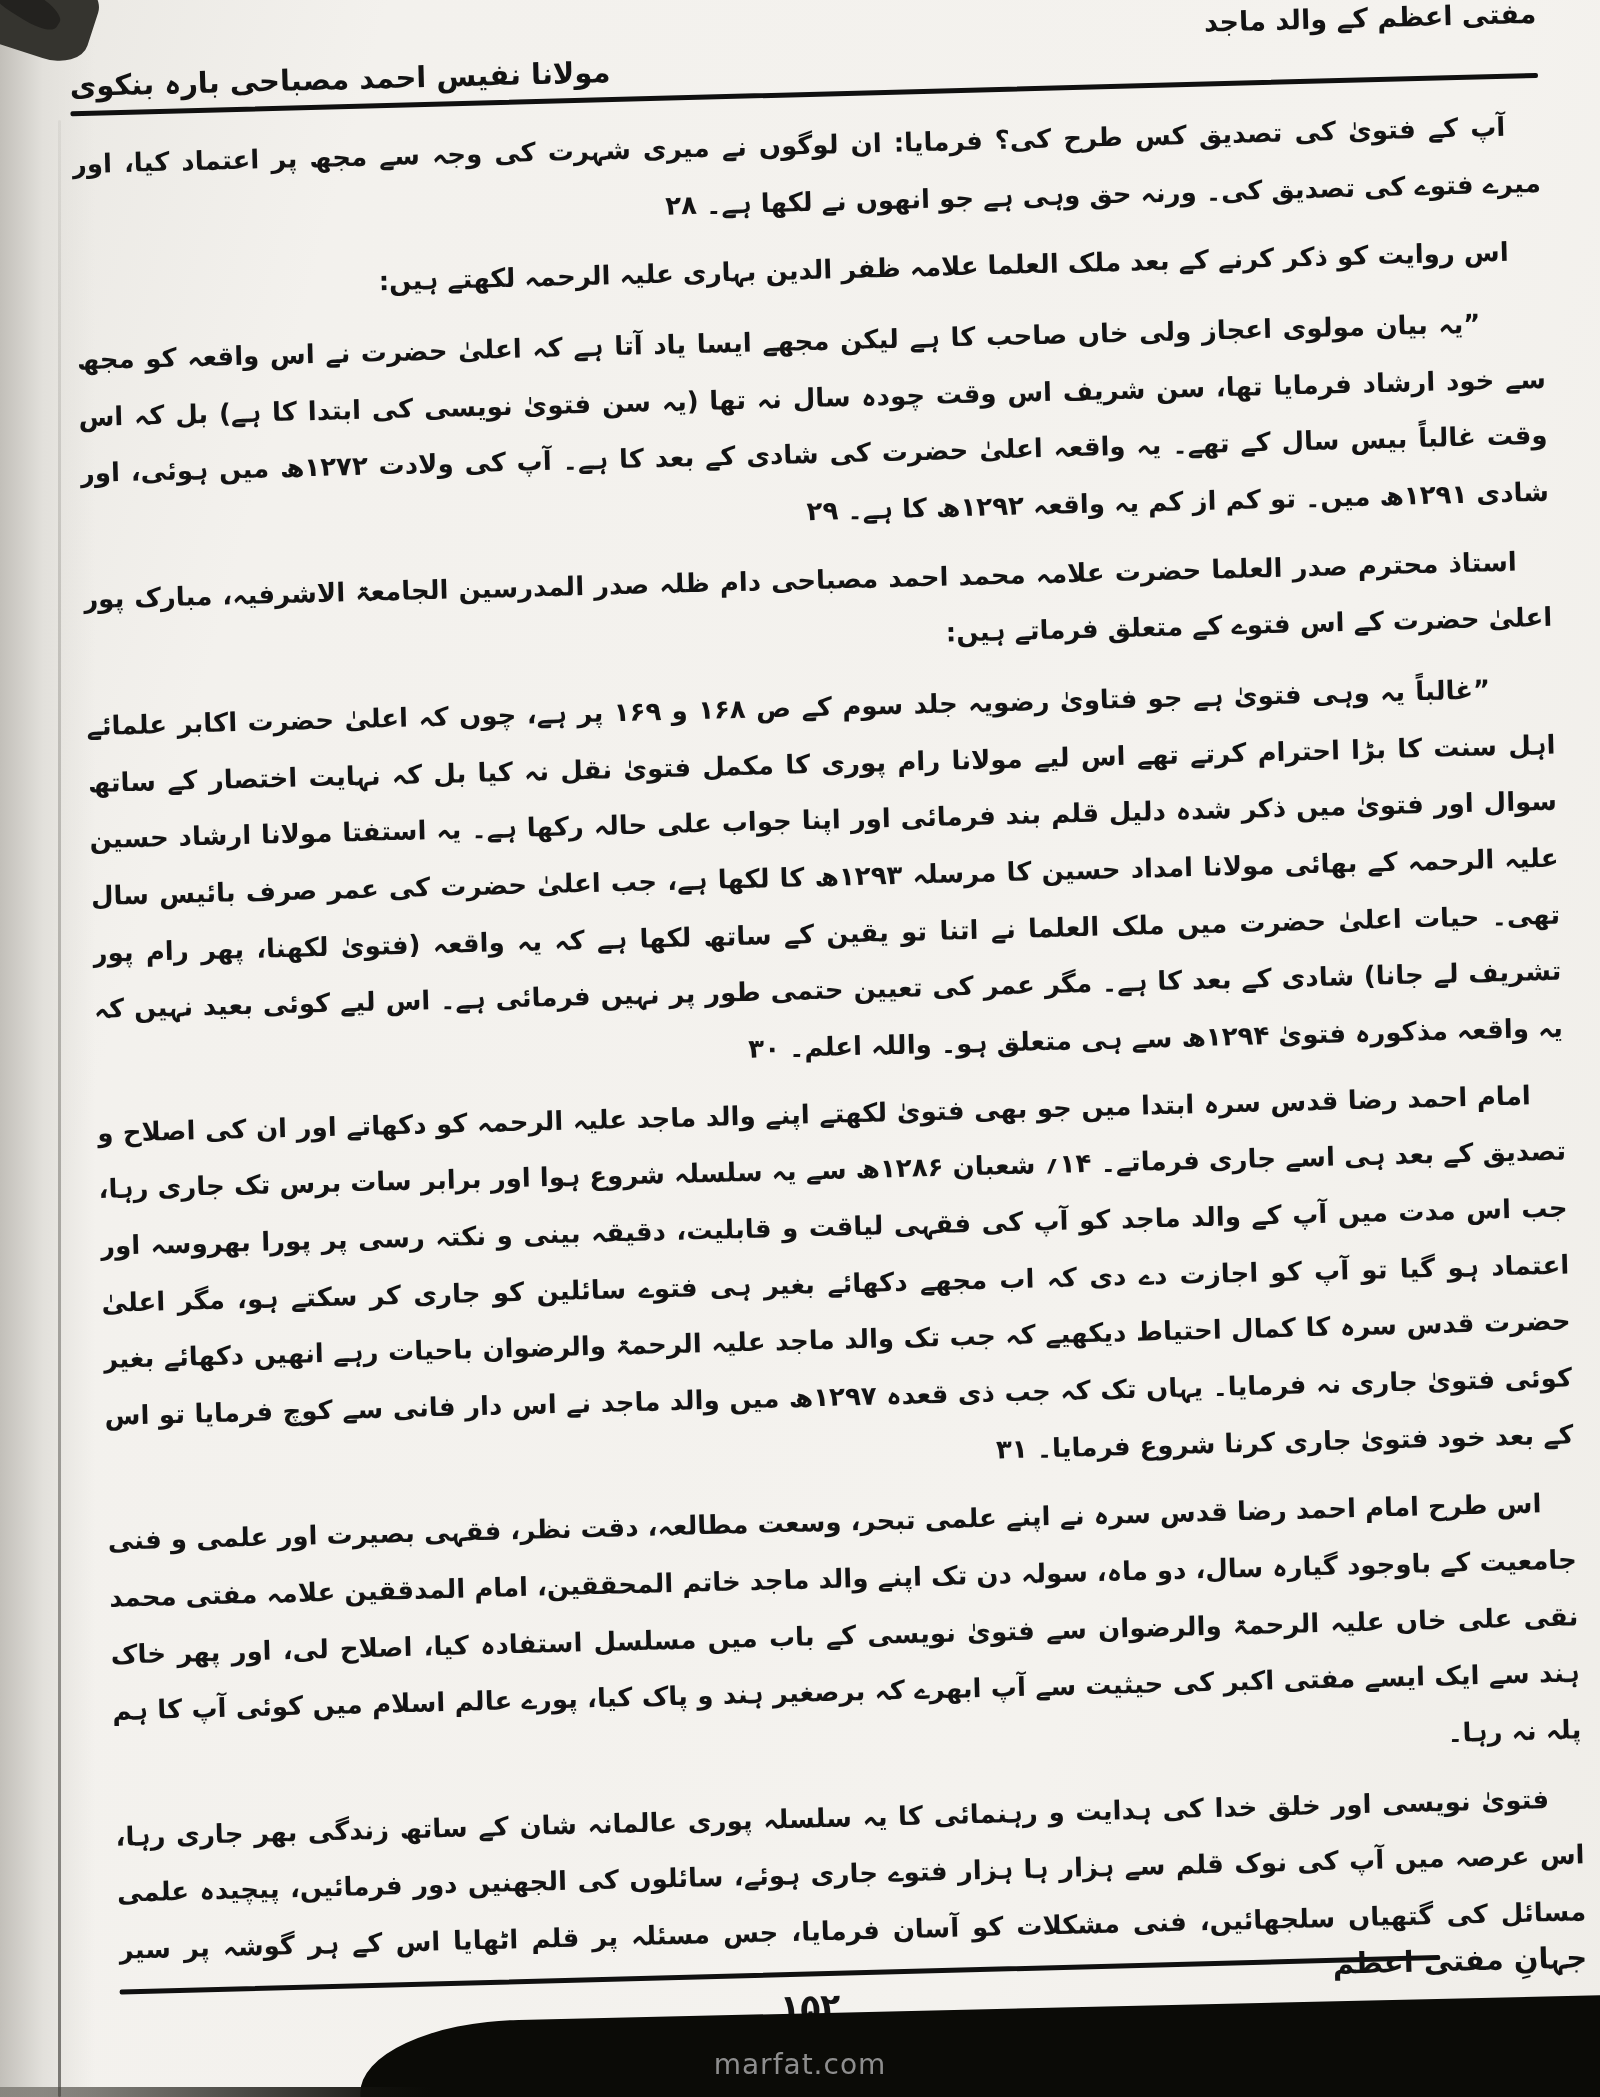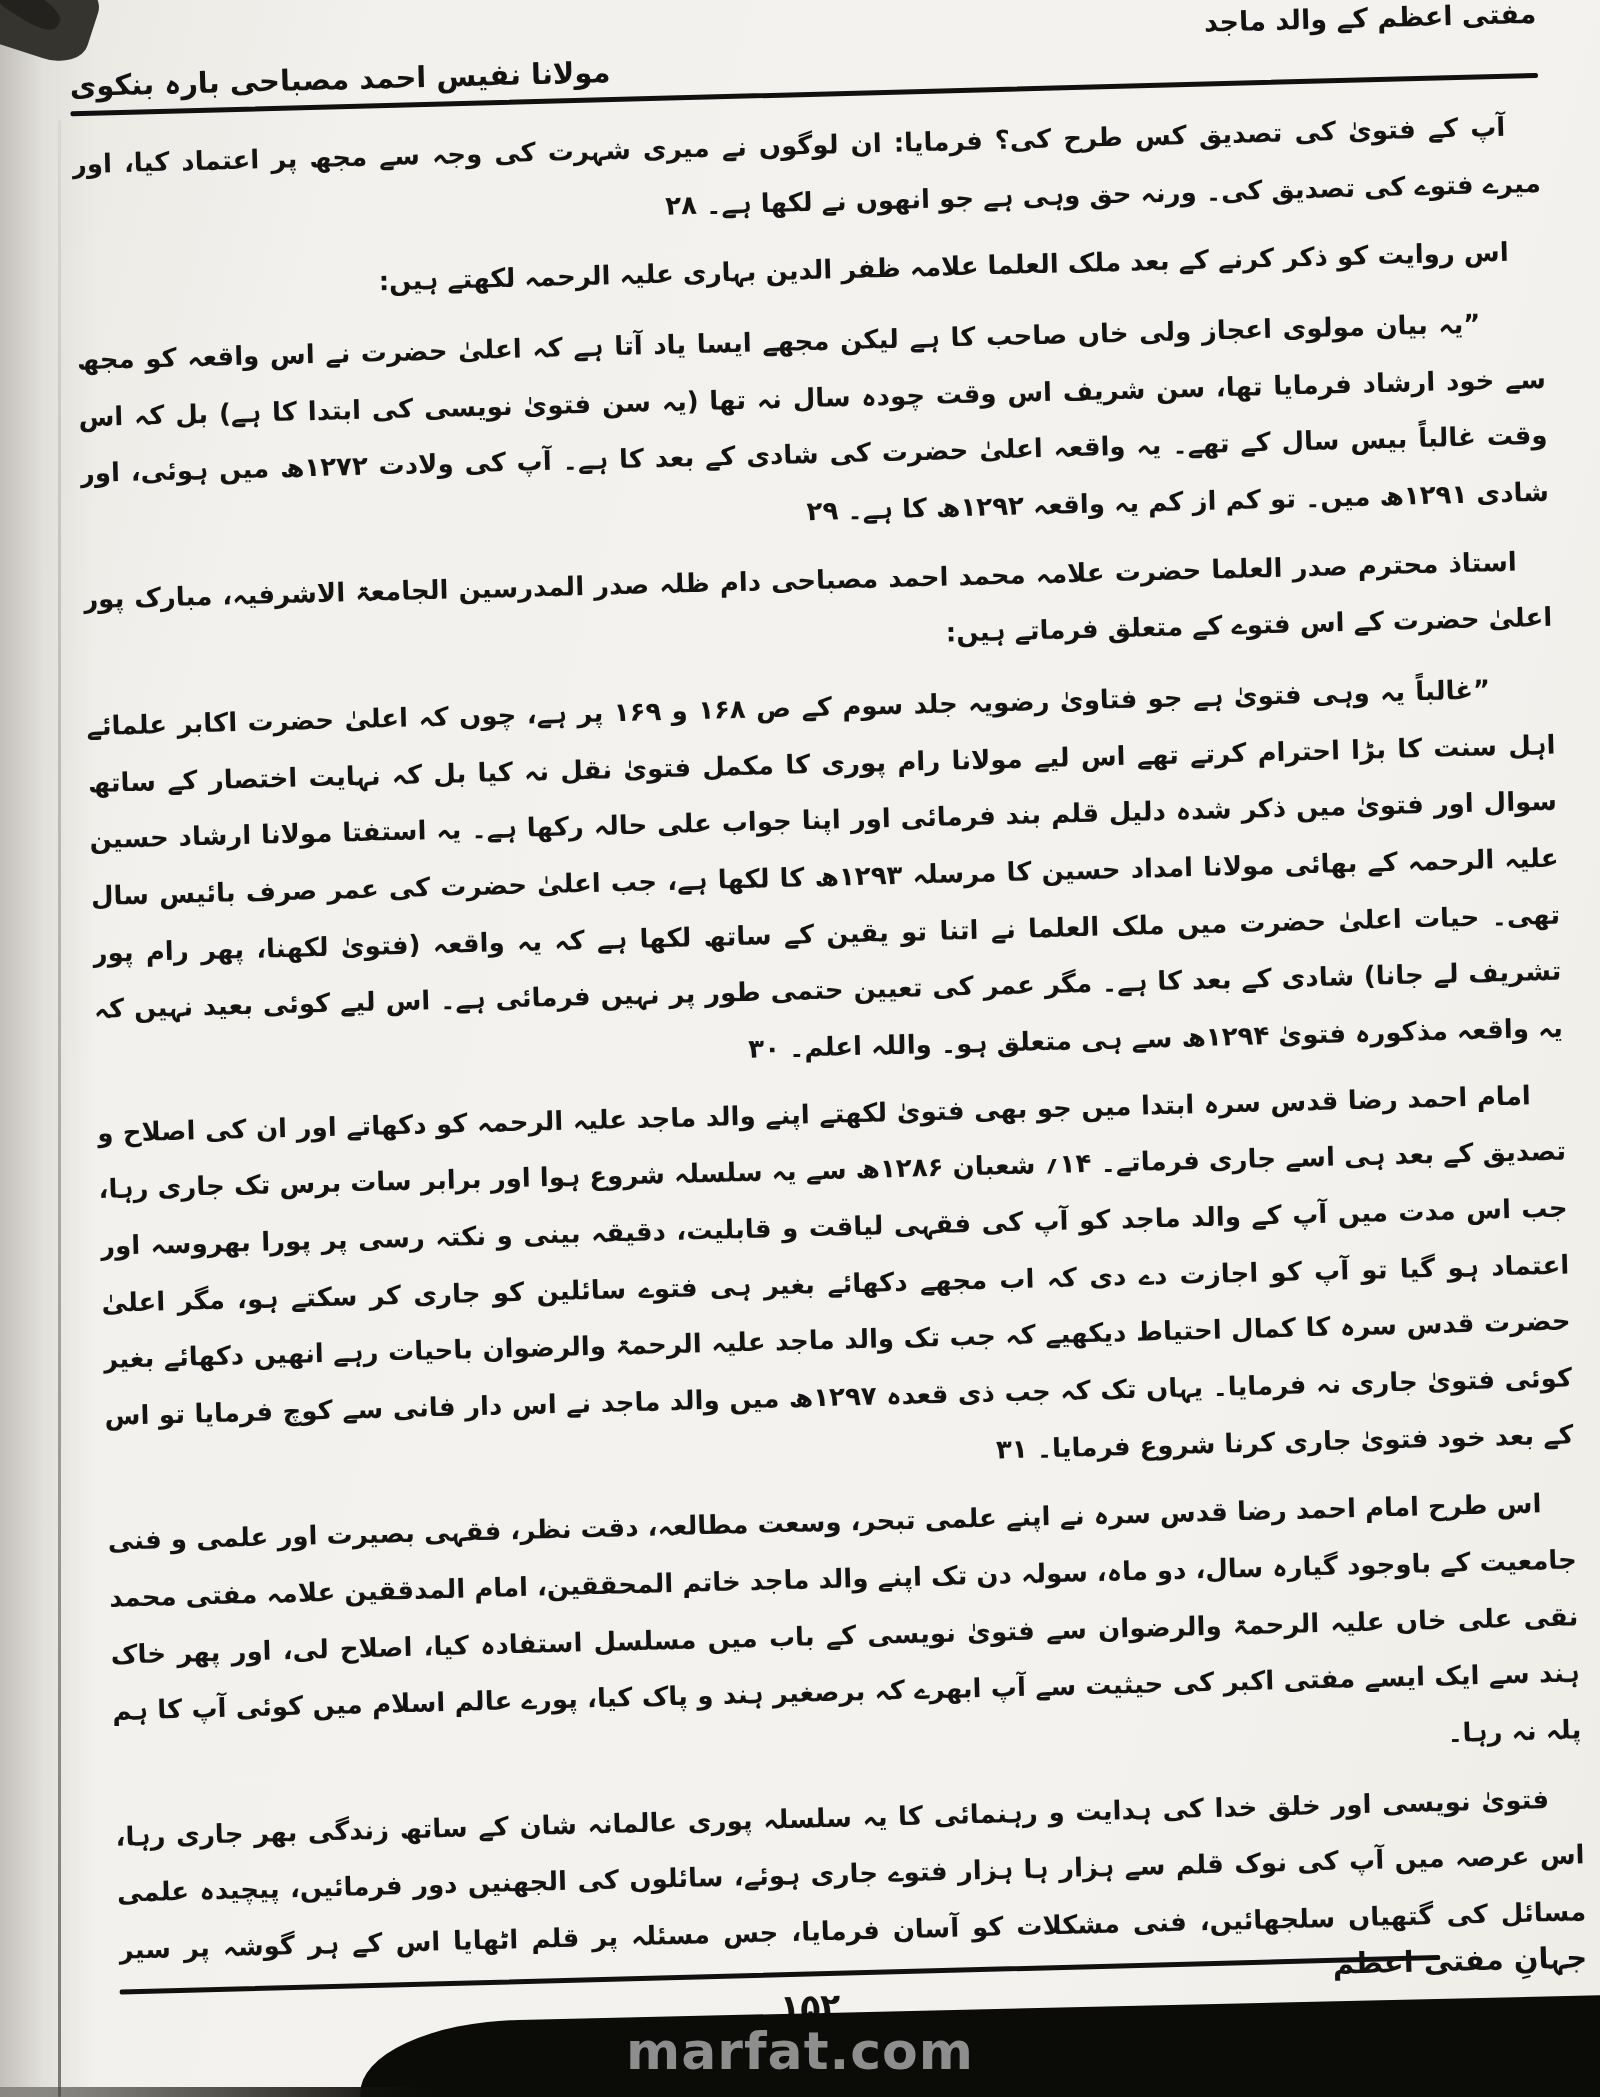--- a/index.html
+++ b/index.html
@@ -102,23 +102,23 @@
   }
   .page-number {
     position: absolute; left: 47%; transform: translateX(-50%); top: 10px;
     direction: rtl;
     font-size: 33px; font-weight: bold;
     letter-spacing: 2px;
   }
 
   .watermark {
     position: absolute; bottom: 16px; left: 50%; transform: translateX(-50%);
-    font-size: 52px; color: #8e8e8e; letter-spacing: 1px;
+    font-size: 28px; color: #8e8e8e; letter-spacing: 1px;
     z-index: 6;
-    font-weight: bold;
+    font-weight: normal;
   }
 </style>
 </head>
 <body>
 
 <div class="scan">
 
   <div class="artifact-left-edge"></div>
   <div class="artifact-binding-line"></div>
   <div class="artifact-corner"></div>

